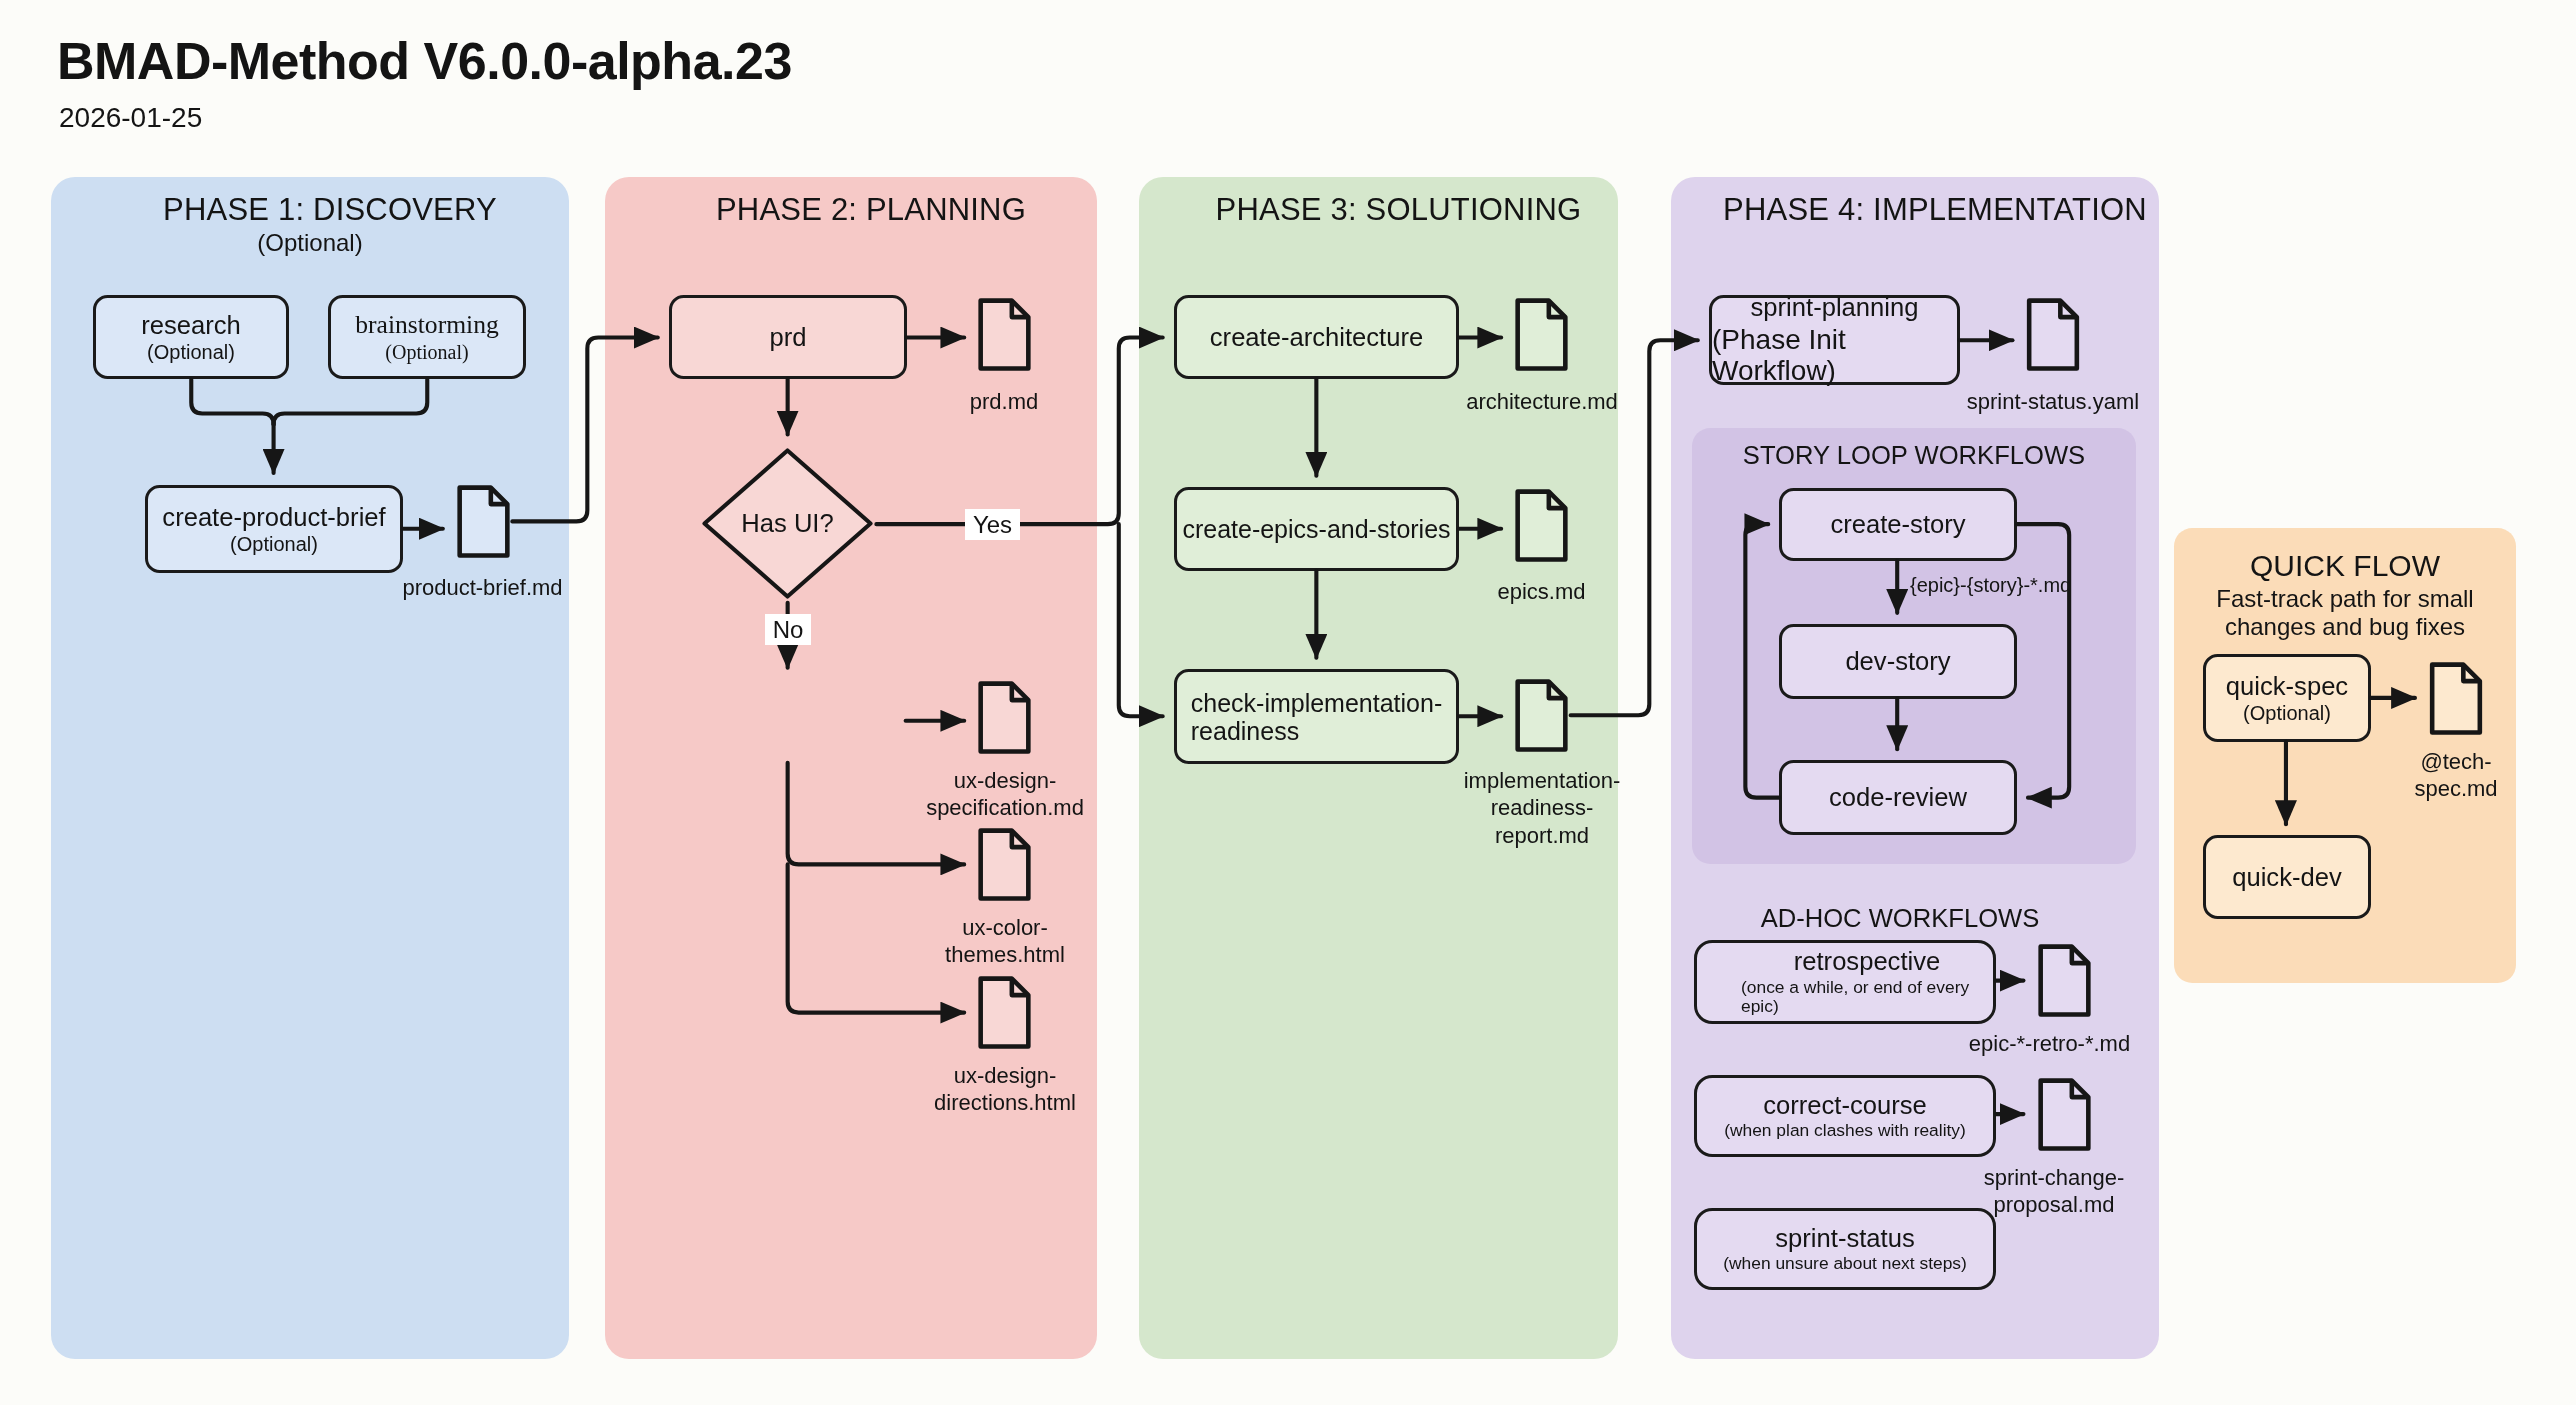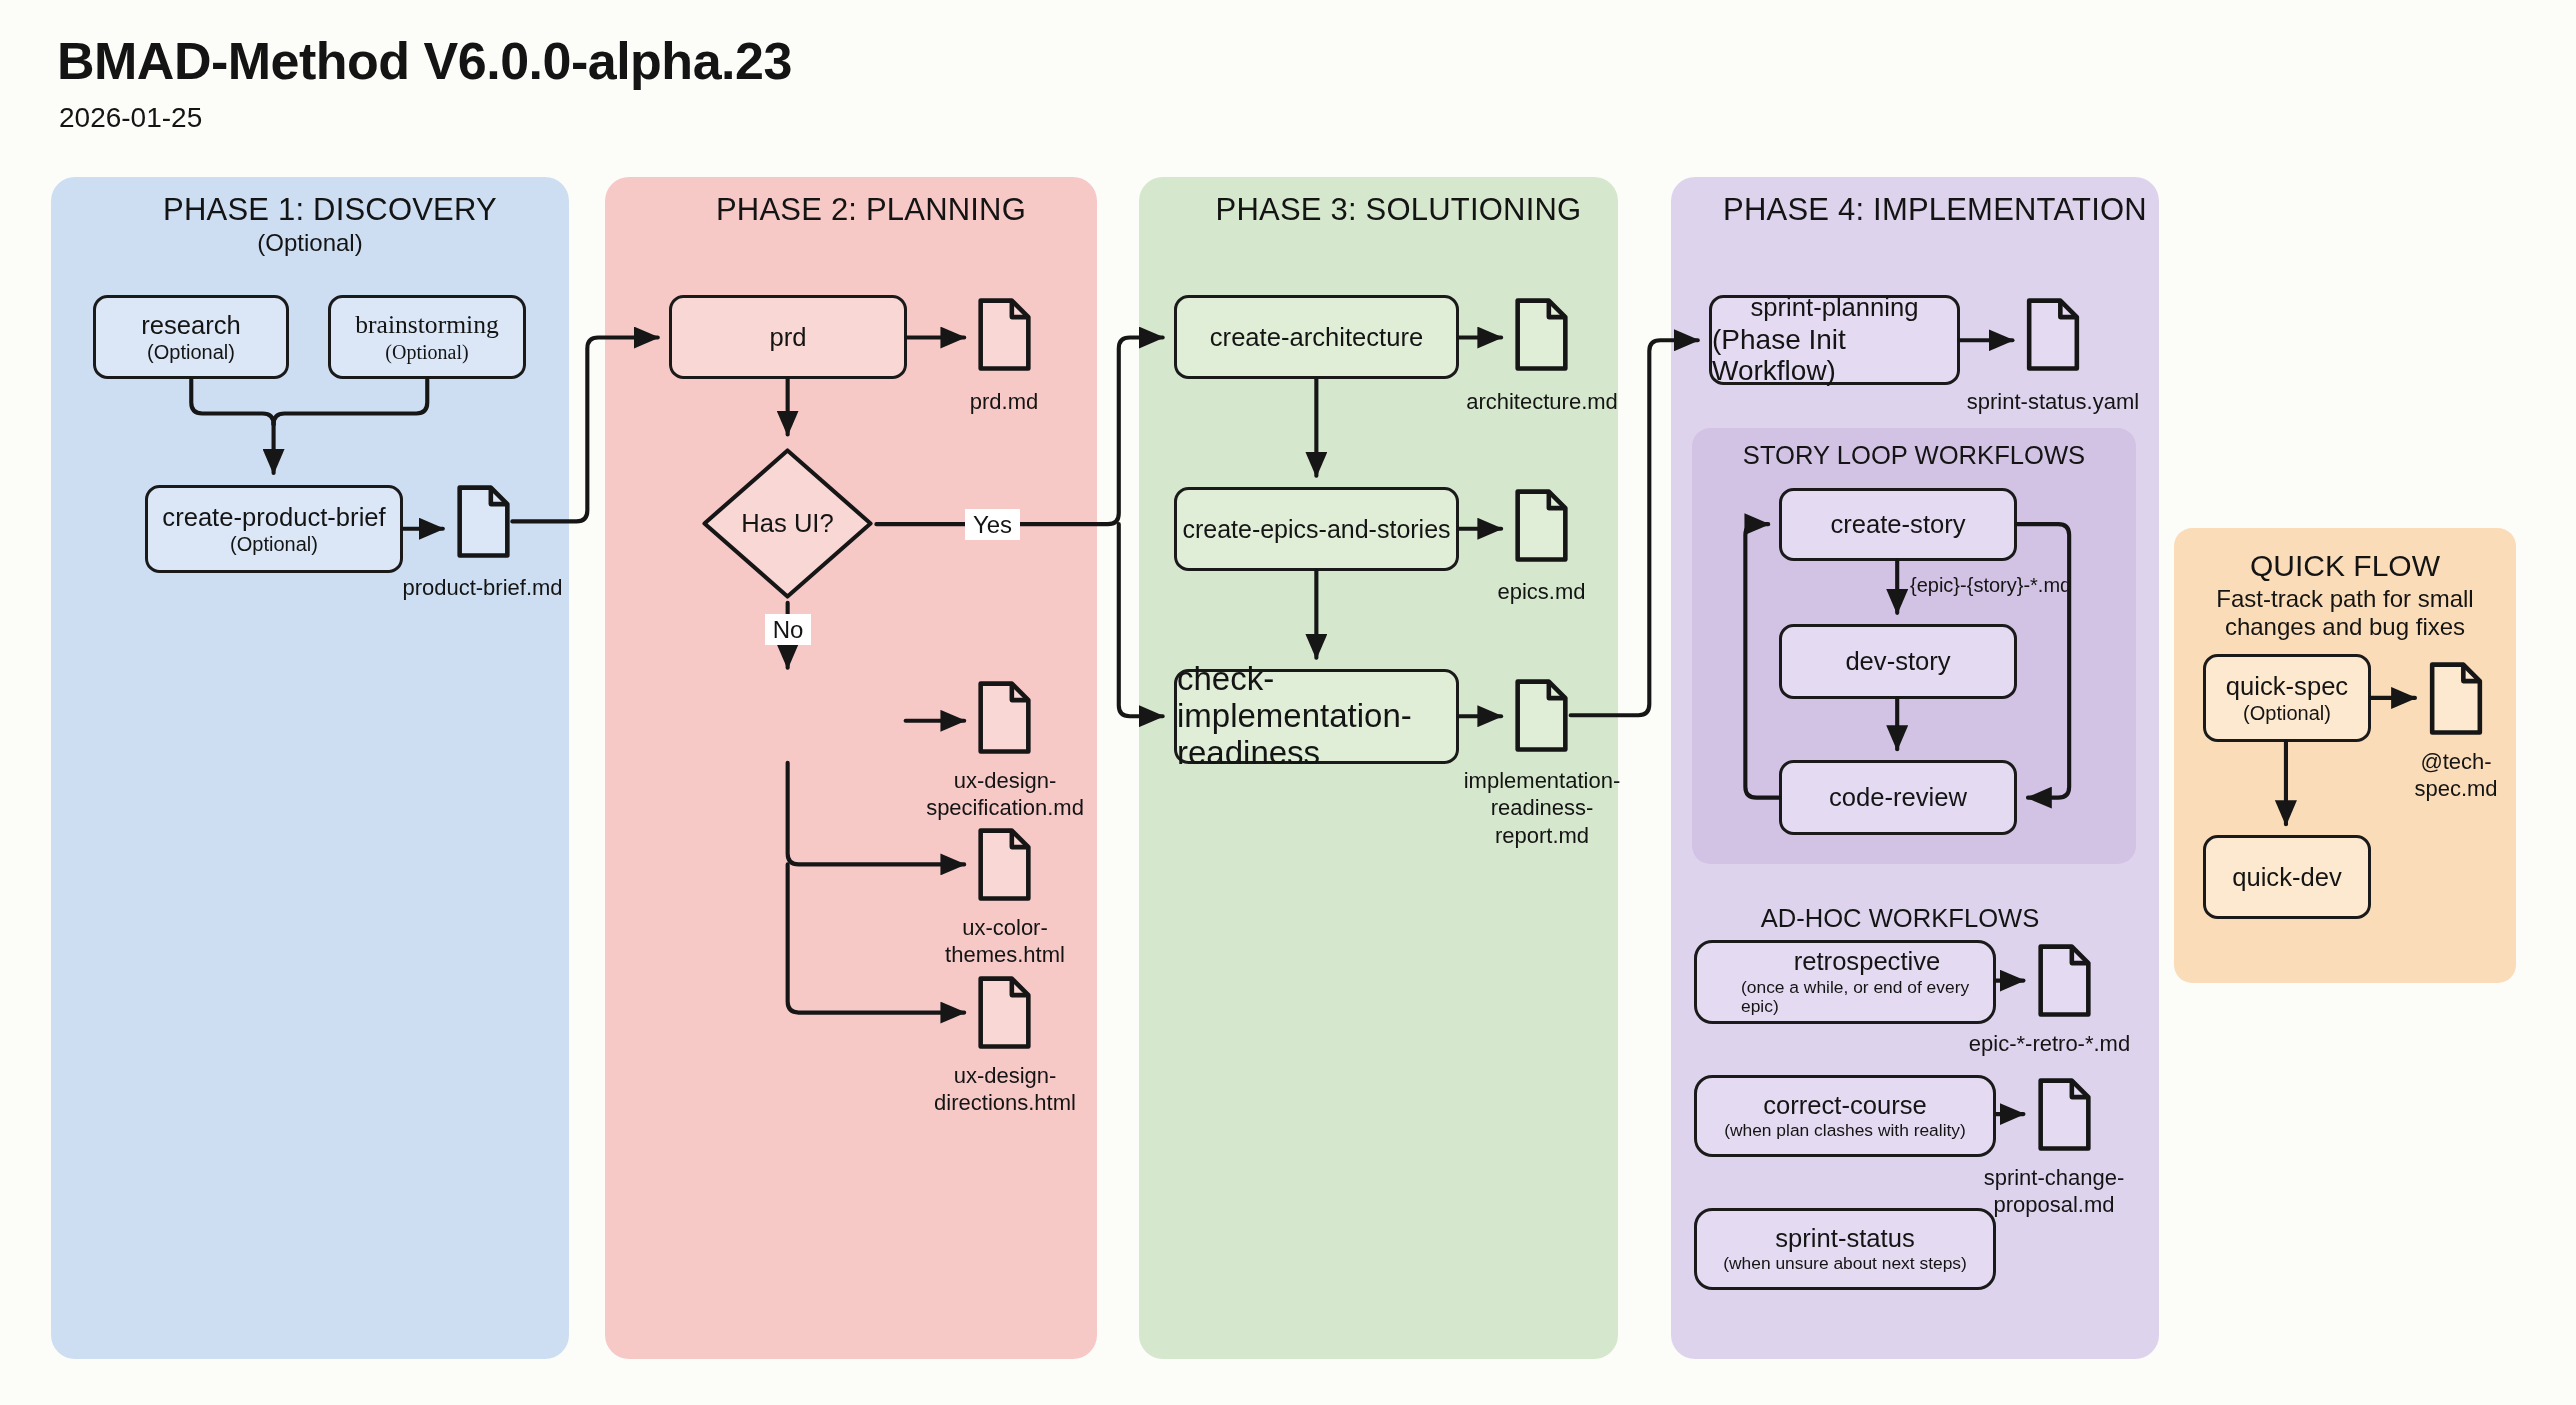--- a/index.html
+++ b/index.html
@@ -189,21 +189,21 @@
   </div>
   <div class="doc" style="left:1512px;top:487px;">
     <svg width="59" height="77" viewBox="0 0 64 84">
         <path d="M6,5 H40 L58,23 V79 H6 Z" fill="#e0eed8" stroke="#161616" stroke-width="5" stroke-linejoin="round"></path>
         <path d="M40,5 V23 H58" fill="none" stroke="#161616" stroke-width="5" stroke-linejoin="round"></path>
       </svg>
   </div>
   <div class="doc-label" style="left:1450px;top:578px;width:183px;">epics.md</div>
 
   <div class="node green" style="left:1174px;top:669px;width:285px;height:95px;">
-    <span class="lbl" style="font-size:33px;">check-implementation-
+    <span class="lbl" style="font-size:25px;">check-implementation-
 readiness</span>
   </div>
   <div class="doc" style="left:1512px;top:677px;">
     <svg width="59" height="77" viewBox="0 0 64 84">
         <path d="M6,5 H40 L58,23 V79 H6 Z" fill="#e0eed8" stroke="#161616" stroke-width="5" stroke-linejoin="round"></path>
         <path d="M40,5 V23 H58" fill="none" stroke="#161616" stroke-width="5" stroke-linejoin="round"></path>
       </svg>
   </div>
   <div class="doc-label" style="left:1432px;top:767px;width:220px;">implementation-
 readiness-

